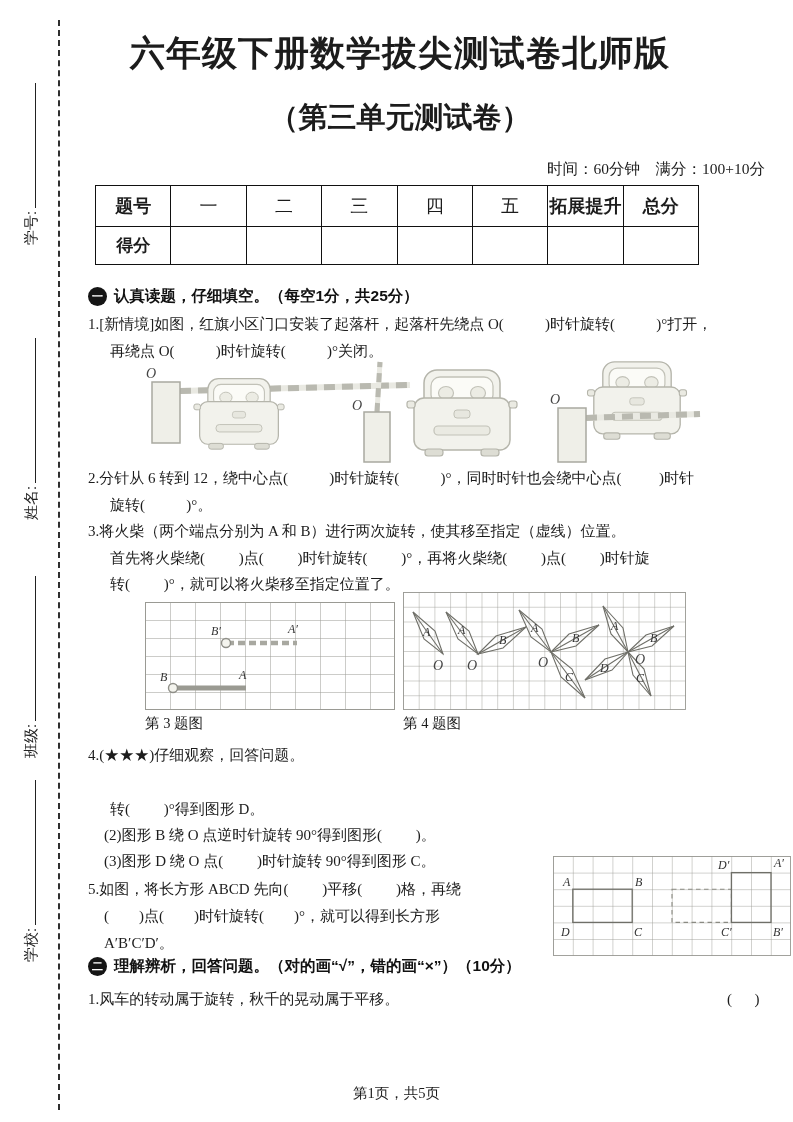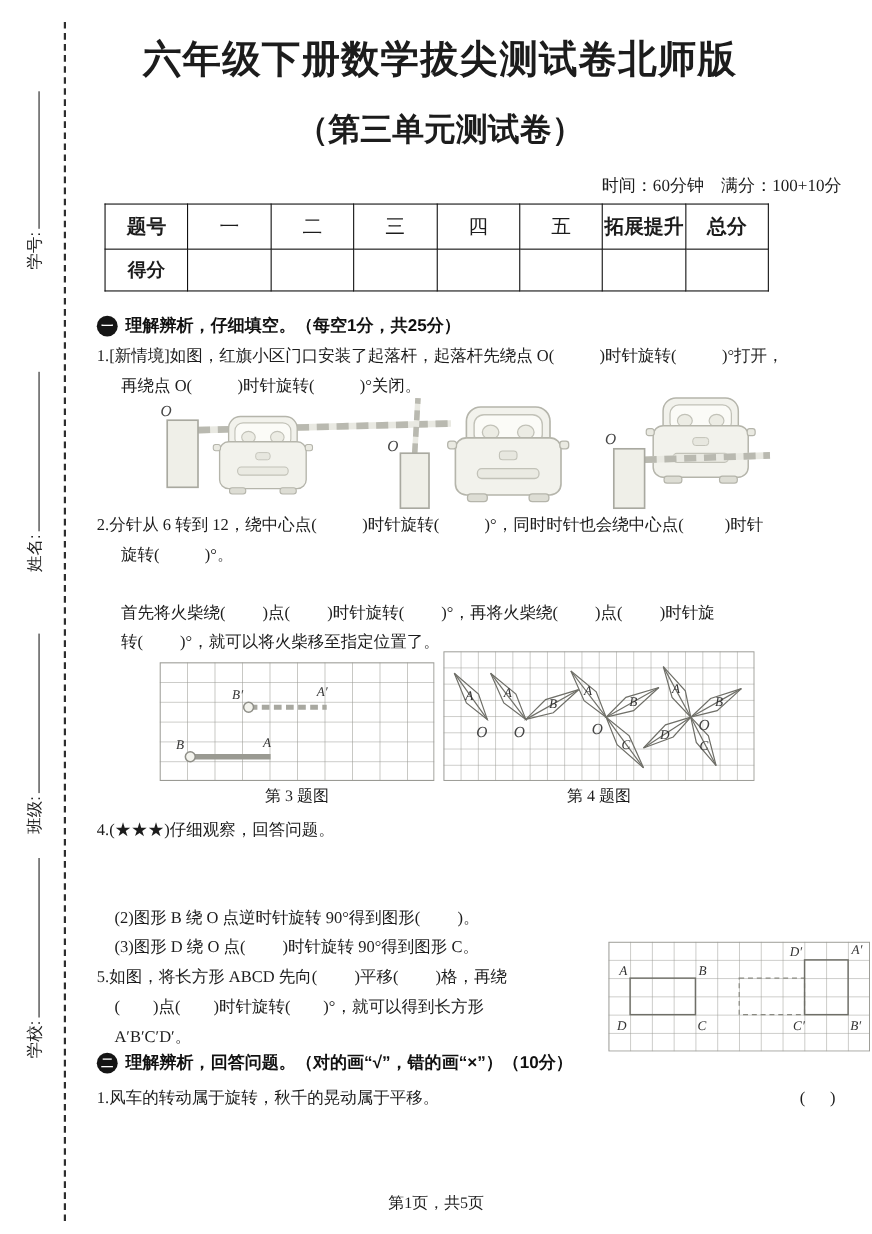--- a/index.html
+++ b/index.html
@@ -46,21 +46,21 @@
   .sec-head {
     font-family:"Liberation Sans",sans-serif; font-weight:bold; font-size:15.5px;
     display:flex; align-items:center; gap:7px; color:#111;
   }
   .sec-icon {
     display:inline-flex; align-items:center; justify-content:center;
     width:19px; height:19px; border-radius:50%; background:#151515; color:#fff;
     font-size:11px; font-weight:bold; flex:0 0 auto;
   }
   .qline { font-size:15px; line-height:27px; white-space:nowrap; }
-  .caption { font-size:14.5px; text-align:center; }
+  .caption { font-size:14.5px; text-align:left; }
 
   svg text.lbl { font-family:"Liberation Serif",serif; font-style:italic; font-size:12px; fill:#333; }
   svg text.o-lbl { font-family:"Liberation Serif",serif; font-style:italic; font-size:14px; fill:#444; }
 
   .blank-right { font-size:15px; }
   .footer { left:0; top:1084px; width:793px; text-align:center; font-size:14.5px; }
 </style>
 </head>
 <body>
 
@@ -105,21 +105,21 @@
       <td></td>
       <td></td>
       <td></td>
       <td></td>
     </tr>
   </tbody>
     </table>
 
   <div class="abs sec-head" style="left:88px; top:286px;">
     <span class="sec-icon">一</span>
-    <span>理解辨析，仔细填空。（每空1分，共25分）</span>
+    <span>认真读题，仔细填空。（每空1分，共25分）</span>
   </div>
 
   <div class="abs qline" style="left:88px; top:311px;">1.[新情境]如图，红旗小区门口安装了起落杆，起落杆先绕点 O(&nbsp;&nbsp;&nbsp;&nbsp;&nbsp;&nbsp;&nbsp;&nbsp;&nbsp;&nbsp;&nbsp;)时针旋转(&nbsp;&nbsp;&nbsp;&nbsp;&nbsp;&nbsp;&nbsp;&nbsp;&nbsp;&nbsp;&nbsp;)°打开，</div>
   <div class="abs qline" style="left:110px; top:338px;">再绕点 O(&nbsp;&nbsp;&nbsp;&nbsp;&nbsp;&nbsp;&nbsp;&nbsp;&nbsp;&nbsp;&nbsp;)时针旋转(&nbsp;&nbsp;&nbsp;&nbsp;&nbsp;&nbsp;&nbsp;&nbsp;&nbsp;&nbsp;&nbsp;)°关闭。</div>
 
   <svg class="abs" style="left:140px; top:360px;" width="565" height="105" viewBox="0 0 565 105">
     <defs>
       <g id="car">
         <rect x="12" y="2" width="76" height="46" rx="13" fill="#f2f2ec" stroke="#b5b5ab" stroke-width="1.5"></rect>
         <rect x="19" y="9" width="62" height="27" rx="9" fill="#fbfbf7" stroke="#c2c2b8" stroke-width="1.3"></rect>
@@ -156,20 +156,21 @@
       <text class="o-lbl" x="410" y="44">O</text>
       <line x1="446" y1="58" x2="560" y2="54" stroke="#e9e9e2" stroke-width="6"></line>
       <line x1="446" y1="58" x2="560" y2="54" stroke="#b9b9b0" stroke-width="6" stroke-dasharray="11 7"></line>
       <rect x="418" y="48" width="28" height="54" fill="#efefe8" stroke="#a9a9a0" stroke-width="1.5"></rect>
     </g>
   </svg>
 
   <div class="abs qline" style="left:88px; top:465px;">2.分针从 6 转到 12，绕中心点(&nbsp;&nbsp;&nbsp;&nbsp;&nbsp;&nbsp;&nbsp;&nbsp;&nbsp;&nbsp;&nbsp;)时针旋转(&nbsp;&nbsp;&nbsp;&nbsp;&nbsp;&nbsp;&nbsp;&nbsp;&nbsp;&nbsp;&nbsp;)°，同时时针也会绕中心点(&nbsp;&nbsp;&nbsp;&nbsp;&nbsp;&nbsp;&nbsp;&nbsp;&nbsp;&nbsp;)时针</div>
   <div class="abs qline" style="left:110px; top:492px;">旋转(&nbsp;&nbsp;&nbsp;&nbsp;&nbsp;&nbsp;&nbsp;&nbsp;&nbsp;&nbsp;&nbsp;)°。</div>
 
+  <div class="abs qline" style="left:88px; top:518px;">3.将火柴（两个端点分别为 A 和 B）进行两次旋转，使其移至指定（虚线）位置。</div>
   <div class="abs qline" style="left:110px; top:545px;">首先将火柴绕(&nbsp;&nbsp;&nbsp;&nbsp;&nbsp;&nbsp;&nbsp;&nbsp;&nbsp;)点(&nbsp;&nbsp;&nbsp;&nbsp;&nbsp;&nbsp;&nbsp;&nbsp;&nbsp;)时针旋转(&nbsp;&nbsp;&nbsp;&nbsp;&nbsp;&nbsp;&nbsp;&nbsp;&nbsp;)°，再将火柴绕(&nbsp;&nbsp;&nbsp;&nbsp;&nbsp;&nbsp;&nbsp;&nbsp;&nbsp;)点(&nbsp;&nbsp;&nbsp;&nbsp;&nbsp;&nbsp;&nbsp;&nbsp;&nbsp;)时针旋</div>
   <div class="abs qline" style="left:110px; top:571px;">转(&nbsp;&nbsp;&nbsp;&nbsp;&nbsp;&nbsp;&nbsp;&nbsp;&nbsp;)°，就可以将火柴移至指定位置了。</div>
 
   <svg class="abs" style="left:145px; top:602px;" width="250" height="108" viewBox="0 0 250 108">
     <defs>
       <pattern id="grid1" width="25" height="18" patternUnits="userSpaceOnUse">
         <path d="M 25 0 L 0 0 0 18" fill="none" stroke="#9a9a94" stroke-width="1"></path>
       </pattern>
     </defs>
     <rect width="250" height="108" fill="url(#grid1)"></rect>
@@ -245,20 +246,21 @@
 
     <text class="lbl" x="208" y="38">A</text>
     <text class="lbl" x="247" y="50">B</text>
     <text class="lbl" x="233" y="90">C</text>
     <text class="lbl" x="197" y="80">D</text>
     <text class="o-lbl" x="232" y="72">O</text>
   </svg>
   <div class="abs caption" style="left:403px; top:714px; width:283px;">第 4 题图</div>
 
   <div class="abs qline" style="left:88px; top:742px;">4.(★★★)仔细观察，回答问题。</div>
+  <div class="abs qline" style="left:110px; top:796px;">转(&nbsp;&nbsp;&nbsp;&nbsp;&nbsp;&nbsp;&nbsp;&nbsp;&nbsp;)°得到图形 D。</div>
   <div class="abs qline" style="left:104px; top:822px;">(2)图形 B 绕 O 点逆时针旋转 90°得到图形(&nbsp;&nbsp;&nbsp;&nbsp;&nbsp;&nbsp;&nbsp;&nbsp;&nbsp;)。</div>
   <div class="abs qline" style="left:104px; top:848px;">(3)图形 D 绕 O 点(&nbsp;&nbsp;&nbsp;&nbsp;&nbsp;&nbsp;&nbsp;&nbsp;&nbsp;)时针旋转 90°得到图形 C。</div>
 
   <div class="abs qline" style="left:88px; top:876px;">5.如图，将长方形 ABCD 先向(&nbsp;&nbsp;&nbsp;&nbsp;&nbsp;&nbsp;&nbsp;&nbsp;&nbsp;)平移(&nbsp;&nbsp;&nbsp;&nbsp;&nbsp;&nbsp;&nbsp;&nbsp;&nbsp;)格，再绕</div>
   <div class="abs qline" style="left:104px; top:903px;">(&nbsp;&nbsp;&nbsp;&nbsp;&nbsp;&nbsp;&nbsp;&nbsp;)点(&nbsp;&nbsp;&nbsp;&nbsp;&nbsp;&nbsp;&nbsp;&nbsp;)时针旋转(&nbsp;&nbsp;&nbsp;&nbsp;&nbsp;&nbsp;&nbsp;&nbsp;)°，就可以得到长方形</div>
   <div class="abs qline" style="left:104px; top:930px;">A′B′C′D′。</div>
 
   <svg class="abs" style="left:553px; top:856px;" width="238" height="100" viewBox="0 0 238 100">
     <defs>
       <pattern id="grid3" width="19.8" height="16.6" patternUnits="userSpaceOnUse">

